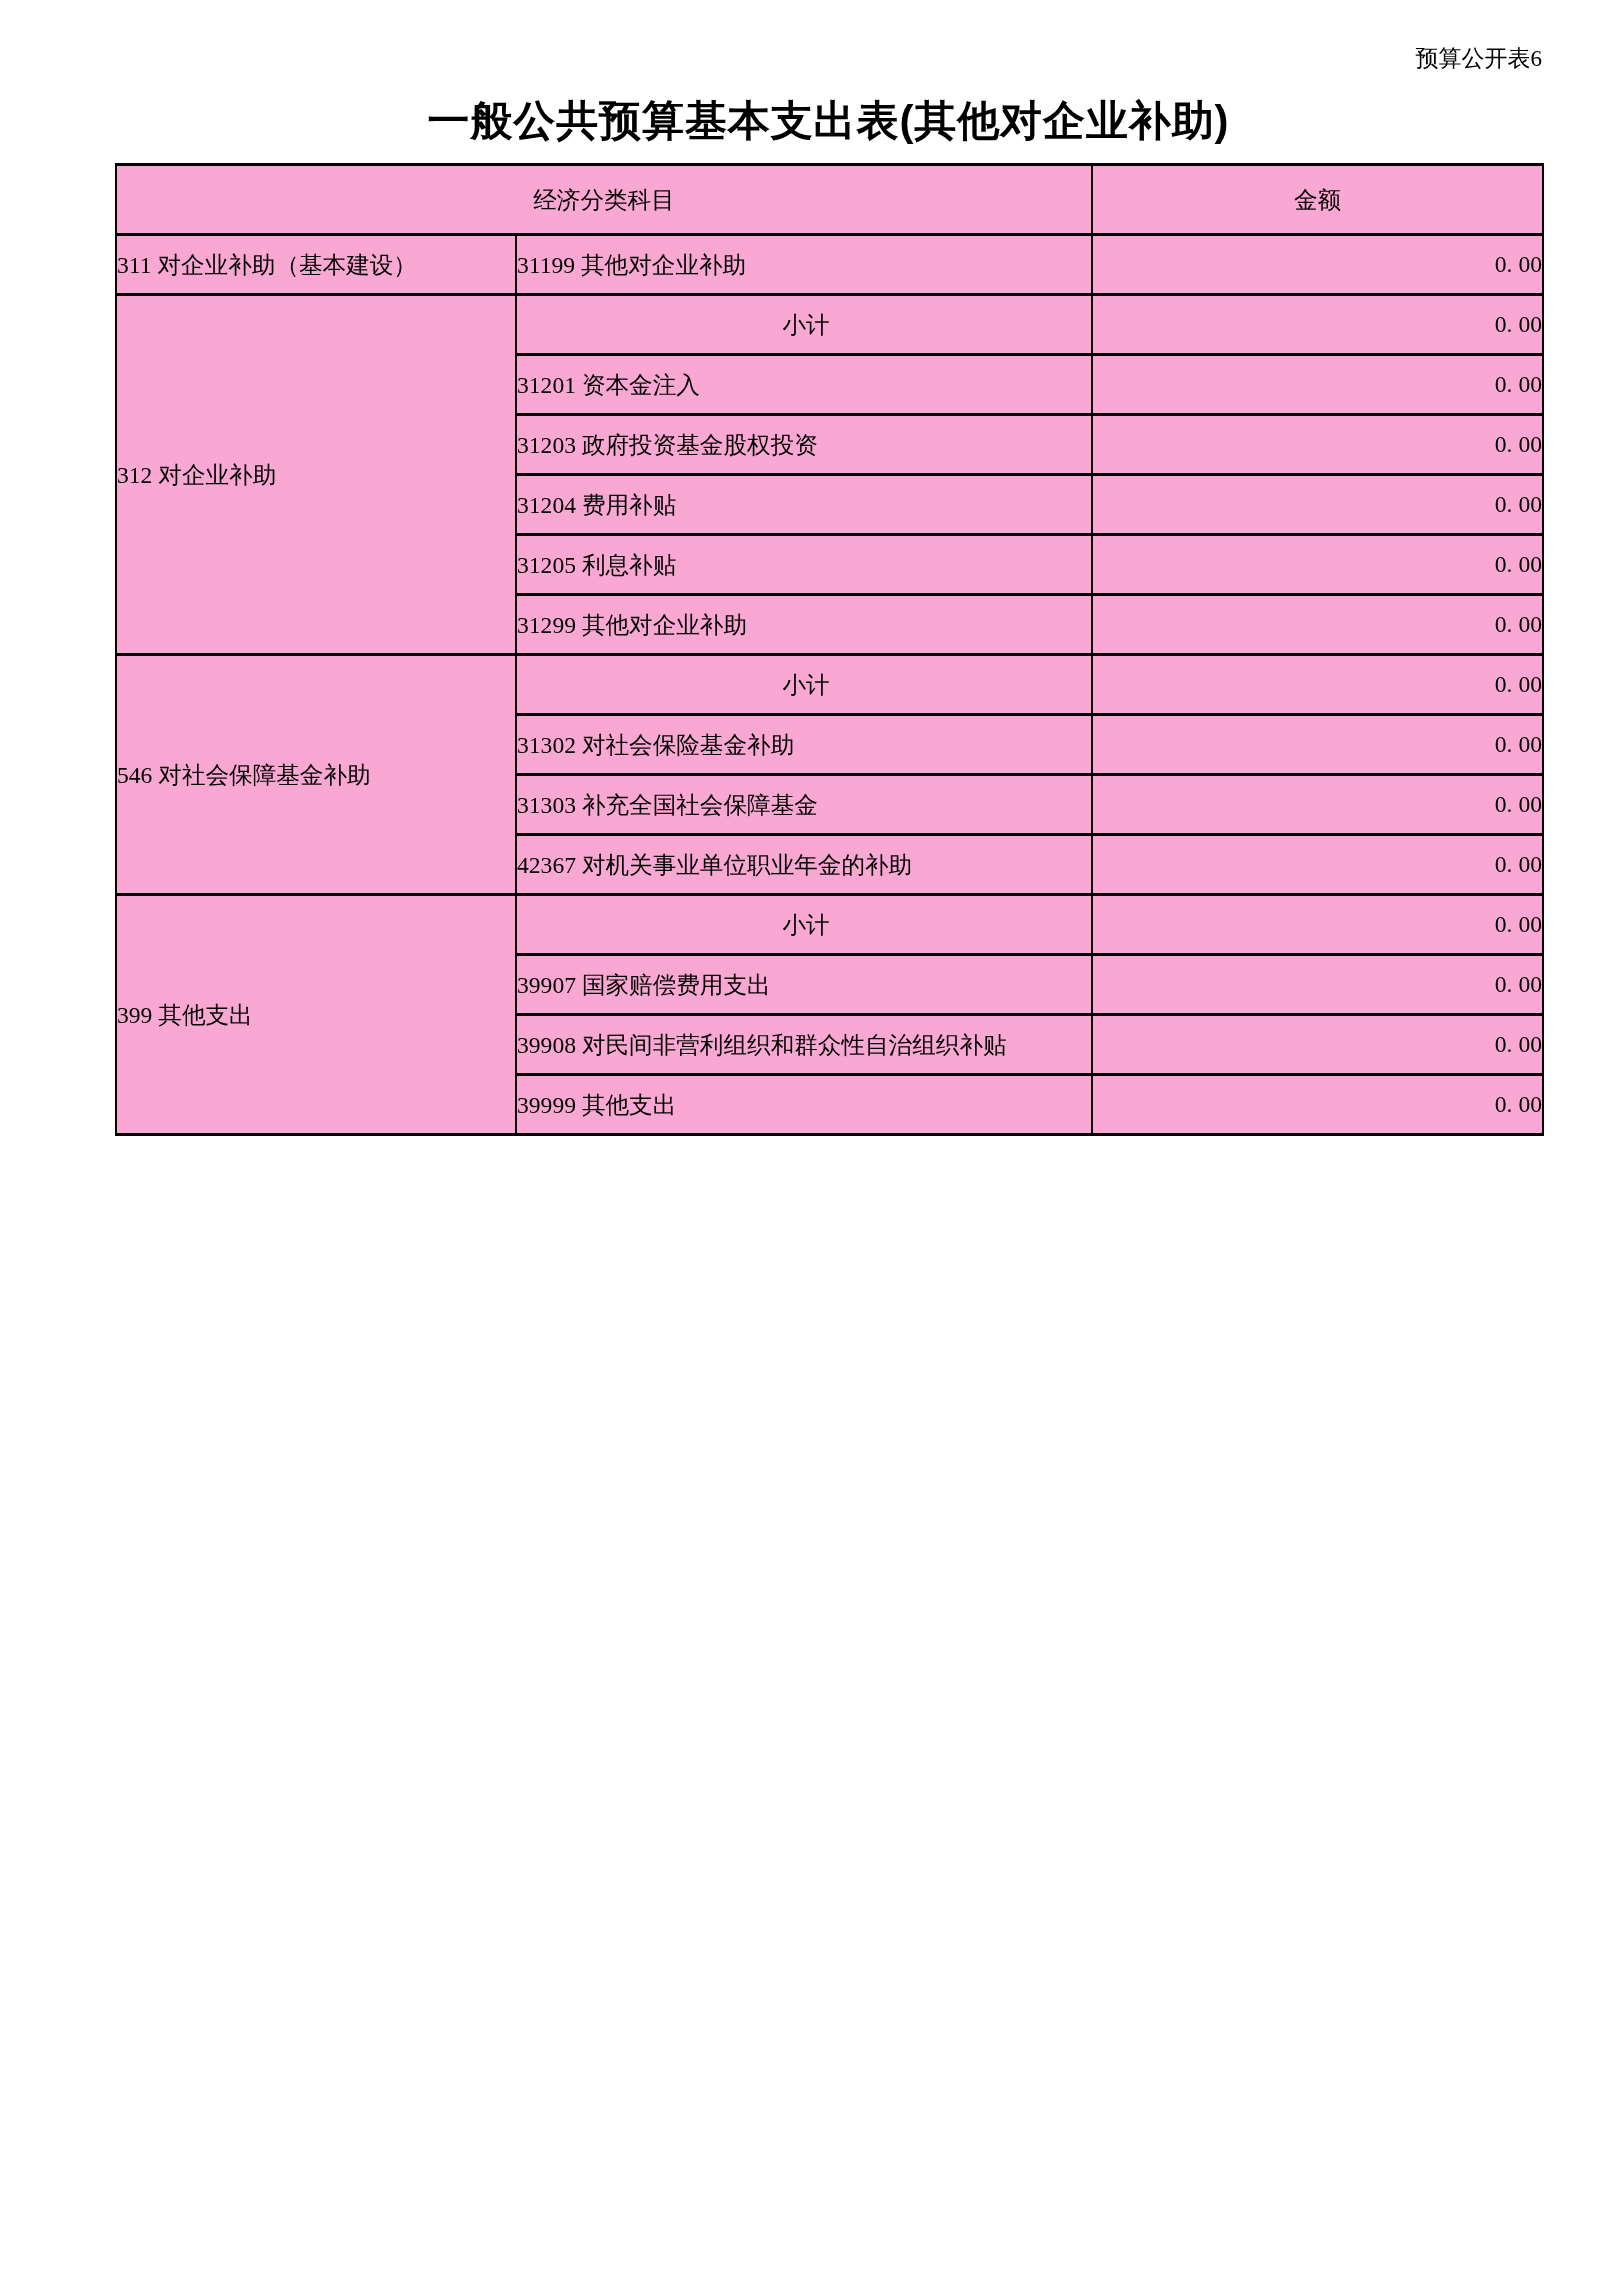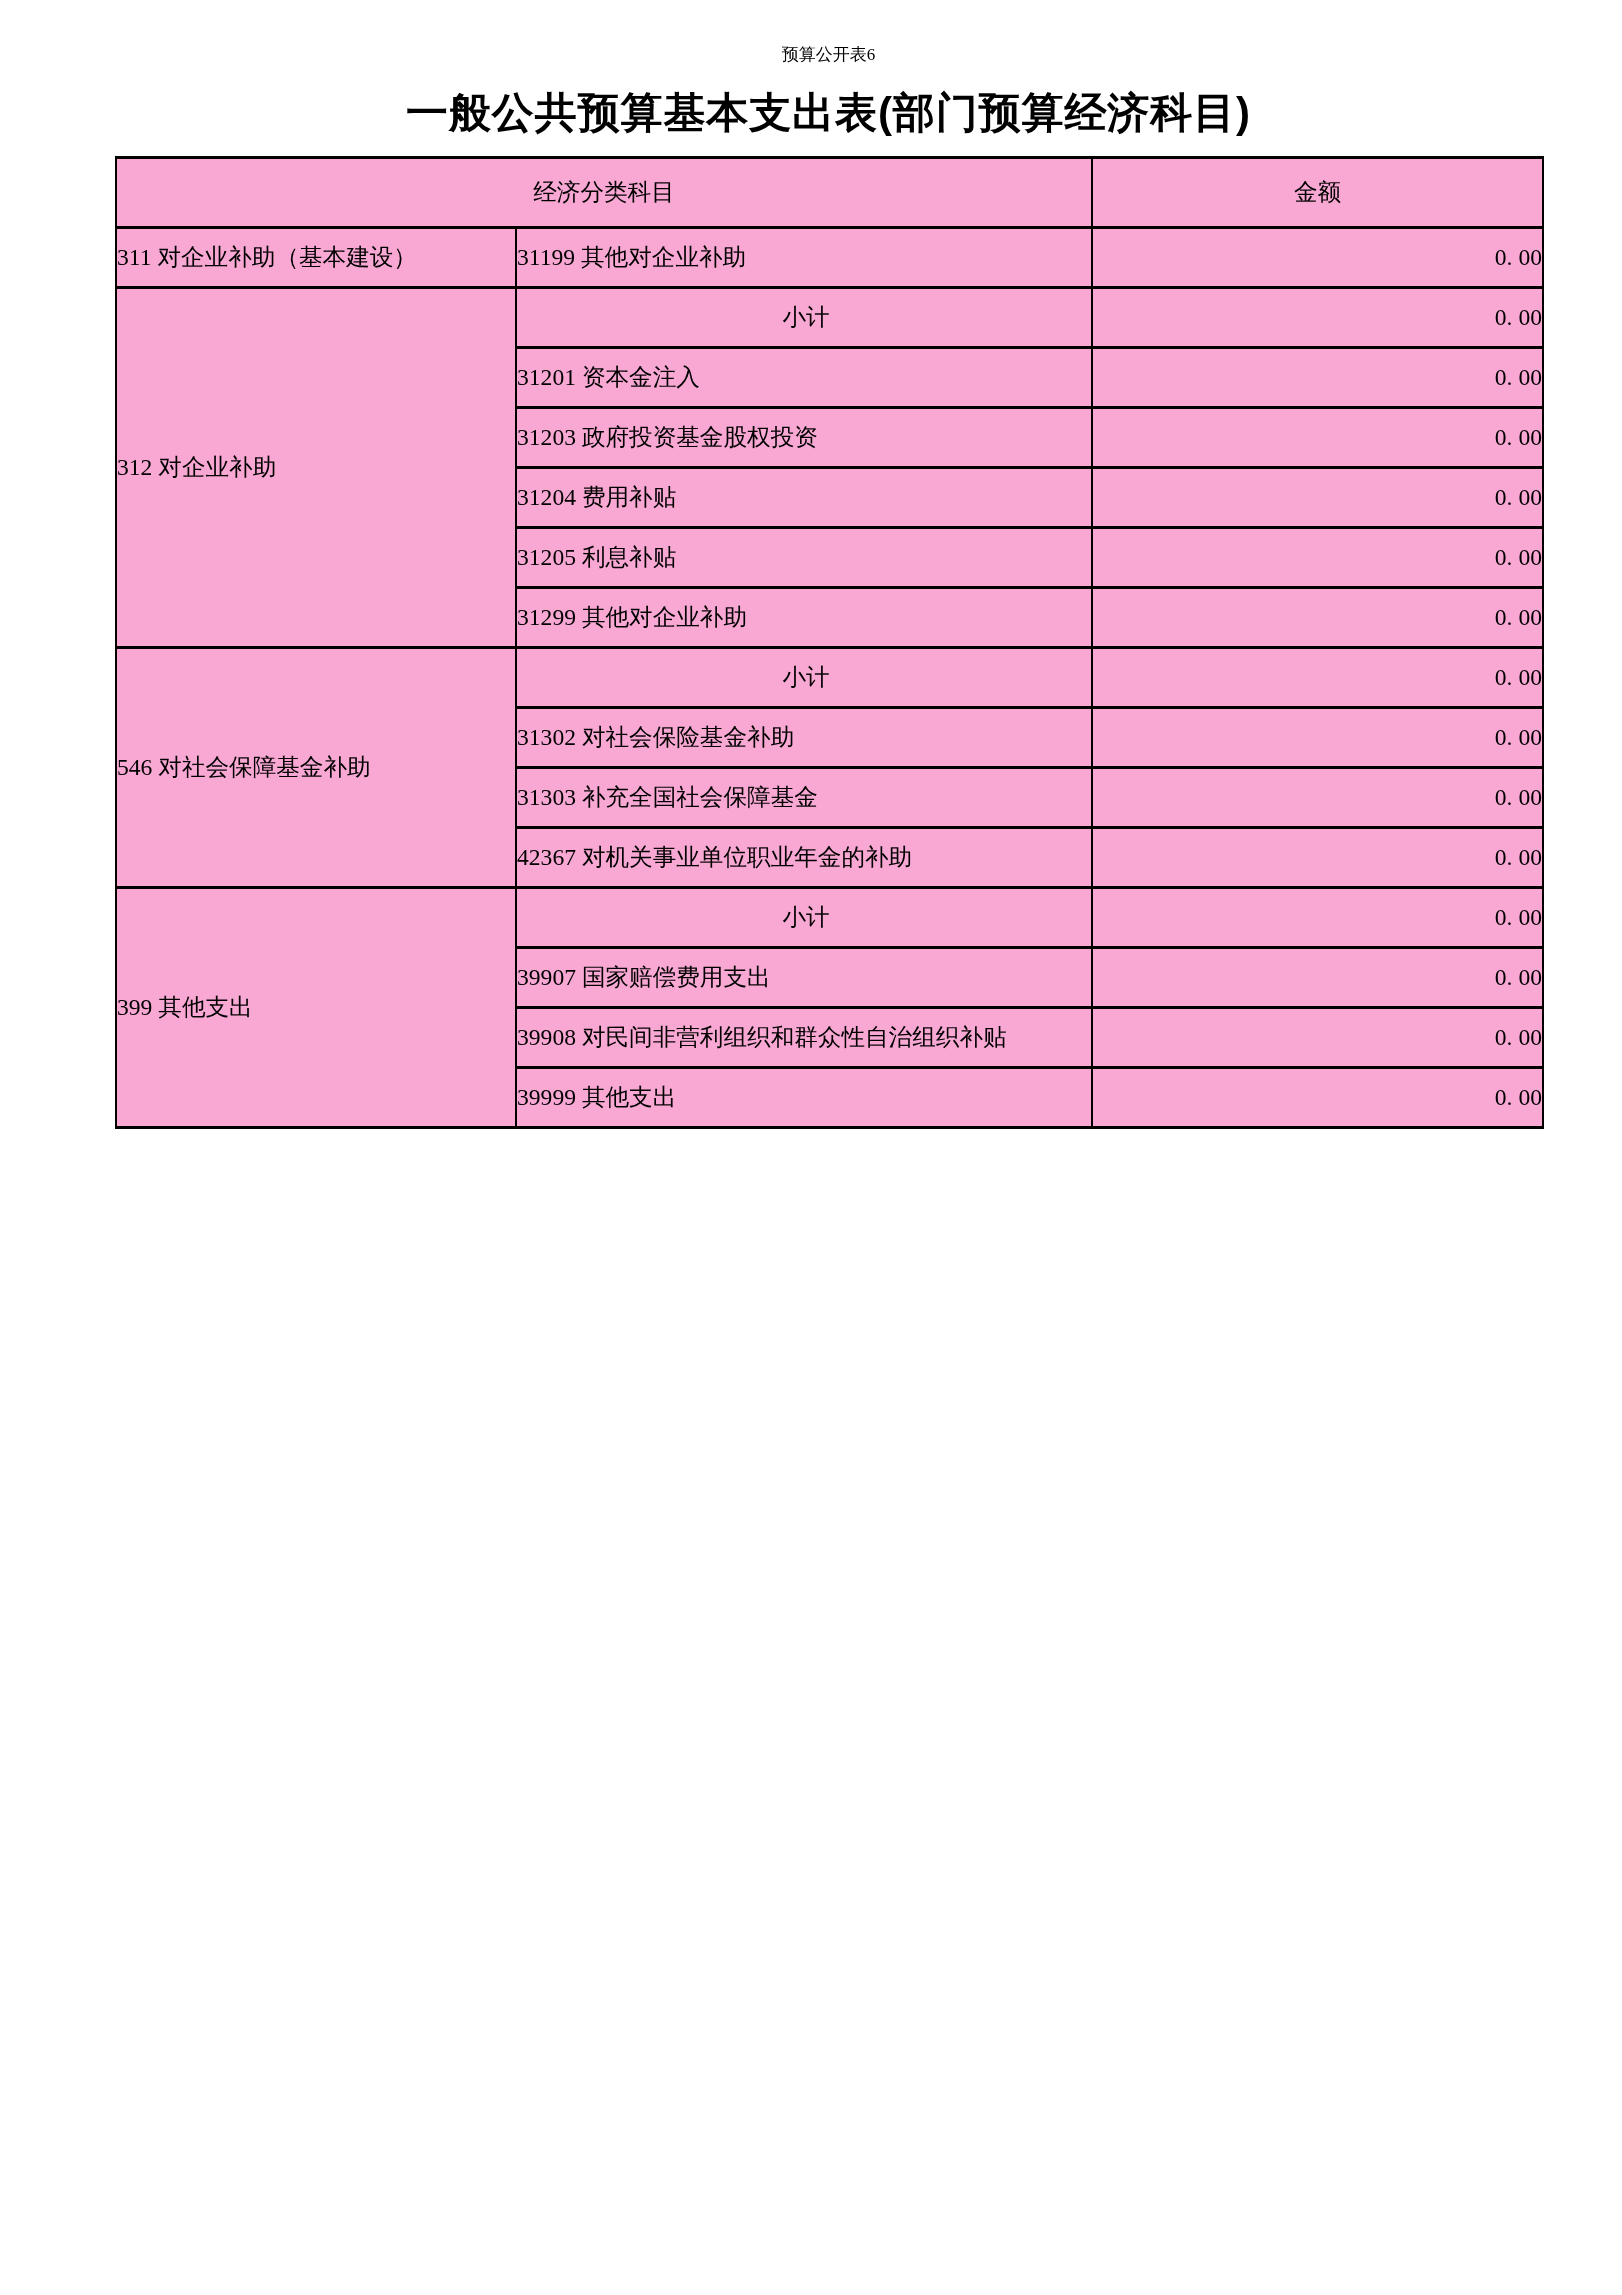--- a/index.html
+++ b/index.html
@@ -13,22 +13,22 @@
     height: 2296px;
     overflow: hidden;
     font-family: "Liberation Serif", "DejaVu Serif", serif;
   }
   .sheet {
     margin-left: 115px;
     width: 1427px;
     padding-top: 45px;
   }
   .form-label {
-    text-align: center;
-    font-size: 17px;
+    text-align: right;
+    font-size: 23px;
     line-height: 1.2;
   }
   .title {
     text-align: center;
     font-size: 42px;
     font-weight: bold;
     font-family: "Liberation Sans", "DejaVu Sans", sans-serif;
     margin: 20px 0 14.5px 0;
     letter-spacing: 0.9px;
   }
@@ -85,21 +85,21 @@
     margin-top: 12.7px;
   }
 </style>
 </head>
 <body>
 
 <div class="sheet">
 
   <div class="form-label">预算公开表6</div>
 
-  <h1 class="title">一般公共预算基本支出表(部门预算经济科目)</h1>
+  <h1 class="title">一般公共预算基本支出表(其他对企业补助)</h1>
 
 
   <table class="budget">
     <colgroup>
       <col style="width:400px">
       <col style="width:576px">
       <col style="width:451px">
     </colgroup>
     <thead>
       <tr>

